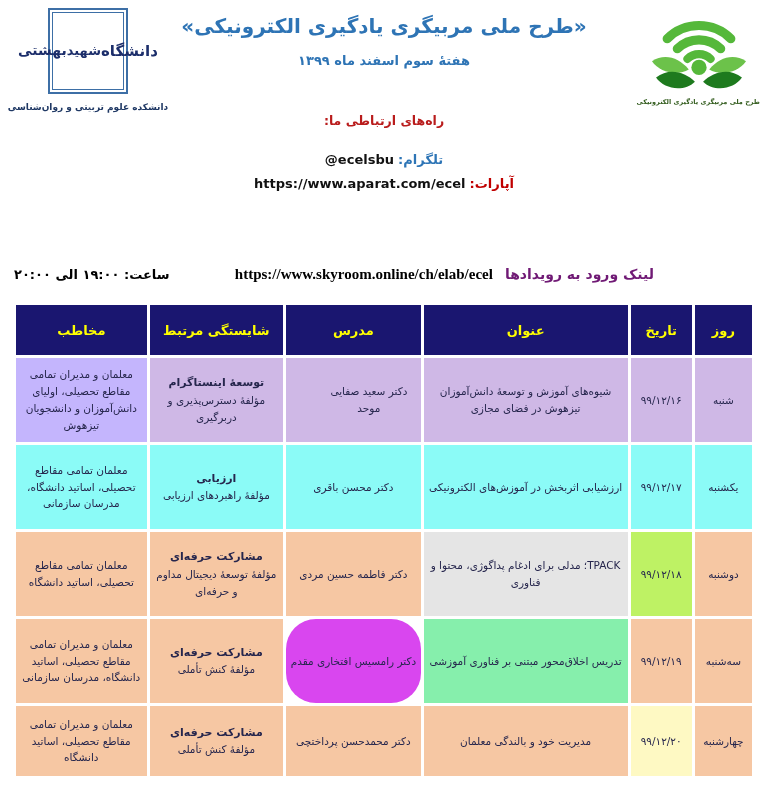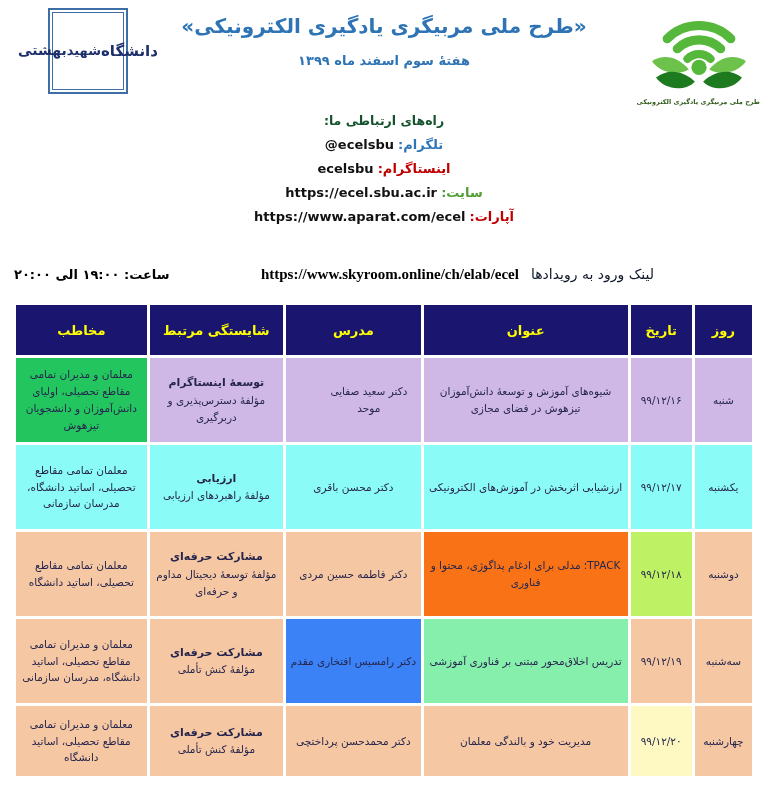--- a/index.html
+++ b/index.html
@@ -18,29 +18,29 @@
   .title-block { position:absolute; top:14px; left:50%; transform:translateX(-50%); width:460px; text-align:center; direction:rtl; }
   .main-title { color:#2e74b5; font-weight:bold; font-size:20px; }
   .subtitle { color:#2e74b5; font-weight:bold; font-size:13px; margin-top:15px; }
 
   .program-logo { position:absolute; top:4px; right:8px; width:122px; text-align:center; }
   .program-logo svg { display:block; margin:0 auto; }
   .program-caption { direction:rtl; color:#355e20; font-weight:bold; font-size:6.5px; margin-top:2px; white-space:nowrap; }
 
   
   .contact { position:absolute; top:113px; left:0; right:0; text-align:center; direction:rtl; }
-  .contact-heading { color:#14532d; font-weight:600; font-size:12.5px; margin-bottom:9px; }
+  .contact-heading { color:#b91c1c; font-weight:600; font-size:12.5px; margin-bottom:24px; }
   .contact-line { font-size:13px; margin:9px 0; }
   .contact-label { font-weight:bold; }
   .contact-value { color:#111111; font-weight:bold; direction:ltr; unicode-bidi:embed; }
 
   
   .event-line { position:absolute; top:266px; left:14px; right:14px; direction:rtl; display:flex; justify-content:space-between; align-items:baseline; }
   .link-group { display:flex; align-items:baseline; gap:12px; margin-right:100px; }
-  .link-label { font-weight:normal; font-size:14px; color:#0f172a; }
+  .link-label { font-weight:bold; font-size:14px; color:#701a75; }
   .event-url { font-family:"Liberation Serif", serif; font-weight:bold; font-size:15px; color:#000; direction:ltr; unicode-bidi:embed; }
   .time-label { font-weight:bold; font-size:13px; color:#000; white-space:nowrap; }
 
   
   table.schedule { position:absolute; top:302px; right:13px; width:742px; border-collapse:separate; border-spacing:3px; direction:rtl; table-layout:fixed; background:#fff; }
   .schedule th { background:#1a1670; color:#ffff00; font-weight:bold; font-size:13px; height:50px; text-align:center; vertical-align:middle; }
   .schedule td { font-size:10.5px; color:#26264d; text-align:center; vertical-align:middle; line-height:1.6; padding:2px 3px; }
   .schedule tr.r { height:84px; }
   .schedule tr.r:last-child { height:70px; }
   .comp-bold { font-weight:bold; font-size:11px; }
@@ -52,20 +52,21 @@
 <div class="page">
 
   <div class="uni-block">
     <div class="uni-logo">
       <div class="uni-logo-inner">
         <span class="w1">دانشگاه</span>
         <span class="w2">شهید</span>
         <span class="w3">بهشتی</span>
       </div>
     </div>
+    <div class="uni-line">دانشکده علوم تربیتی و روان‌شناسی</div>
   </div>
 
   <div class="title-block">
     <div class="main-title">«طرح ملی مربیگری یادگیری الکترونیکی»</div>
     <div class="subtitle">هفتهٔ سوم اسفند ماه ۱۳۹۹</div>
   </div>
 
   <div class="program-logo">
     <svg width="104" height="92" viewBox="0 0 100 90">
       <path d="M 18.9 33.9 A 44 44 0 0 1 81.1 33.9" fill="none" stroke="#55b83a" stroke-width="9" stroke-linecap="round"></path>
@@ -78,28 +79,20 @@
       <path d="M 92 72 C 80 62 64 66 54 76 C 64 86 84 84 92 72 Z" fill="#1e7a1e"></path>
     </svg>
     <div class="program-caption">طرح ملی مربیگری یادگیری الکترونیکی</div>
   </div>
 
   <div class="contact">
     <div class="contact-heading">راه‌های ارتباطی ما:</div>
     <div class="contact-line">
       <span class="contact-label" style="color: rgb(46, 117, 182);">تلگرام:</span>
       <span class="contact-value">@ecelsbu</span>
-    </div>
-    <div class="contact-line">
-      <span class="contact-label" style="color: rgb(192, 0, 0);">اینستاگرام:</span>
-      <span class="contact-value">ecelsbu</span>
-    </div>
-    <div class="contact-line">
-      <span class="contact-label" style="color: rgb(84, 158, 57);">سایت:</span>
-      <span class="contact-value">https://ecel.sbu.ac.ir</span>
     </div>
     <div class="contact-line">
       <span class="contact-label" style="color: rgb(192, 0, 0);">آپارات:</span>
       <span class="contact-value">https://www.aparat.com/ecel</span>
     </div>
   </div>
 
   <div class="event-line">
     <div class="link-group">
       <span class="link-label">لینک ورود به رویدادها</span>
@@ -130,49 +123,49 @@
     <tbody>
       <tr class="r">
         <td style="background: rgb(207, 184, 230);">شنبه</td>
         <td class="cell-date" style="background: rgb(207, 184, 230);">۹۹/۱۲/۱۶</td>
         <td style="background: rgb(207, 184, 230); margin-left: 31px;">شیوه‌های آموزش و توسعهٔ دانش‌آموزان تیزهوش در فضای مجازی</td>
         <td style="background: rgb(207, 184, 230); padding-left: 34px;">دکتر سعید صفایی موحد</td>
         <td style="background: rgb(207, 184, 230);">
           <span class="comp-bold">توسعهٔ اینستاگرام</span><br>
           <span>مؤلفهٔ دسترس‌پذیری و دربرگیری</span>
         </td>
-        <td style="background: #22c55e;">معلمان و مدیران تمامی مقاطع تحصیلی، اولیای دانش‌آموزان و دانشجویان تیزهوش</td>
+        <td style="background: #c4b5fd;">معلمان و مدیران تمامی مقاطع تحصیلی، اولیای دانش‌آموزان و دانشجویان تیزهوش</td>
       </tr>
       <tr class="r">
         <td style="background: rgb(139, 251, 247);">یکشنبه</td>
         <td class="cell-date" style="background: rgb(139, 251, 247);">۹۹/۱۲/۱۷</td>
         <td style="background: rgb(139, 251, 247);">ارزشیابی اثربخش در آموزش‌های الکترونیکی</td>
         <td style="background: rgb(139, 251, 247);">دکتر محسن باقری</td>
         <td style="background: rgb(139, 251, 247);">
           <span class="comp-bold">ارزیابی</span><br>
           <span>مؤلفهٔ راهبردهای ارزیابی</span>
         </td>
         <td style="background: rgb(139, 251, 247);">معلمان تمامی مقاطع تحصیلی، اساتید دانشگاه، مدرسان سازمانی</td>
       </tr>
       <tr class="r">
         <td style="background: rgb(246, 199, 163);">دوشنبه</td>
         <td class="cell-date" style="background: #bef264;">۹۹/۱۲/۱۸</td>
-        <td style="background: #f97316;">TPACK؛ مدلی برای ادغام پداگوژی، محتوا و فناوری</td>
+        <td style="background: #e5e5e5;">TPACK؛ مدلی برای ادغام پداگوژی، محتوا و فناوری</td>
         <td style="background: rgb(246, 199, 163);">دکتر فاطمه حسین مردی</td>
         <td style="background: rgb(246, 199, 163);">
           <span class="comp-bold">مشارکت حرفه‌ای</span><br>
           <span>مؤلفهٔ توسعهٔ دیجیتال مداوم و حرفه‌ای</span>
         </td>
         <td style="background: rgb(246, 199, 163);">معلمان تمامی مقاطع تحصیلی، اساتید دانشگاه</td>
       </tr>
       <tr class="r">
         <td style="background: rgb(246, 199, 163);">سه‌شنبه</td>
         <td class="cell-date" style="background: rgb(246, 199, 163);">۹۹/۱۲/۱۹</td>
         <td style="background: #86efac;">تدریس اخلاق‌محور مبتنی بر فناوری آموزشی</td>
-        <td style="background: #3b82f6;">دکتر رامسیس افتخاری مقدم</td>
+        <td style="background: #d946ef; border-radius: 30px;">دکتر رامسیس افتخاری مقدم</td>
         <td style="background: rgb(246, 199, 163);">
           <span class="comp-bold">مشارکت حرفه‌ای</span><br>
           <span>مؤلفهٔ کنش تأملی</span>
         </td>
         <td style="background: rgb(246, 199, 163);">معلمان و مدیران تمامی مقاطع تحصیلی، اساتید دانشگاه، مدرسان سازمانی</td>
       </tr>
       <tr class="r">
         <td style="background: rgb(246, 199, 163);">چهارشنبه</td>
         <td class="cell-date" style="background: #fef9c3;">۹۹/۱۲/۲۰</td>
         <td style="background: rgb(246, 199, 163);">مدیریت خود و بالندگی معلمان</td>

